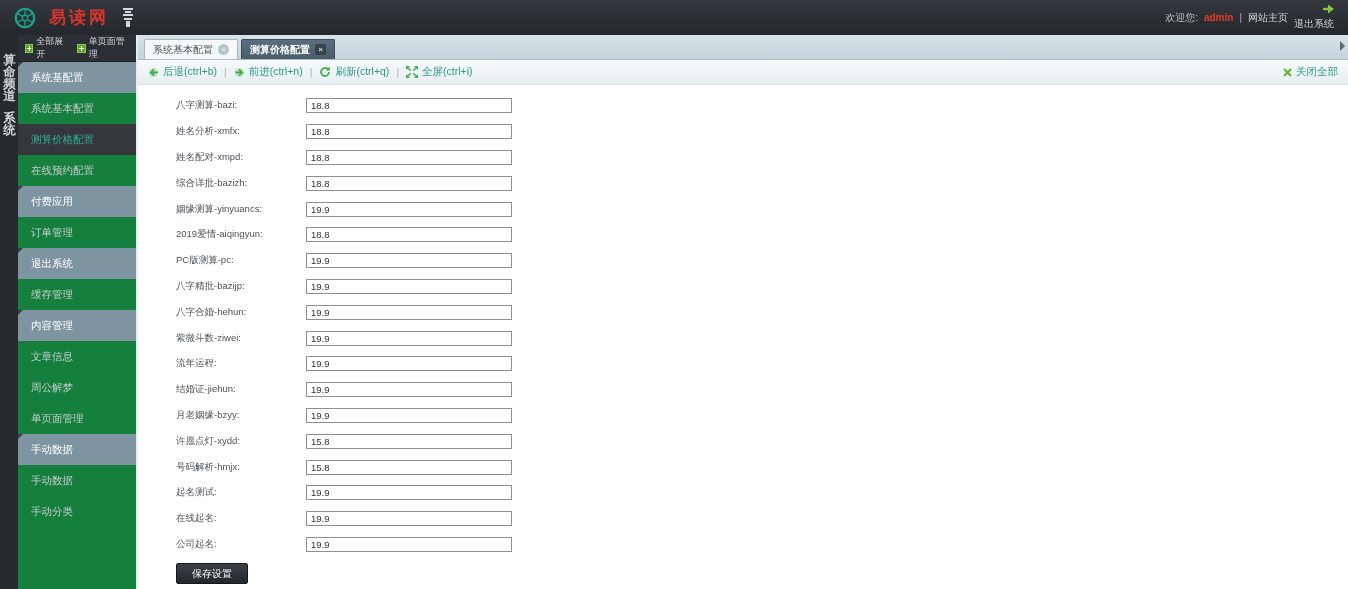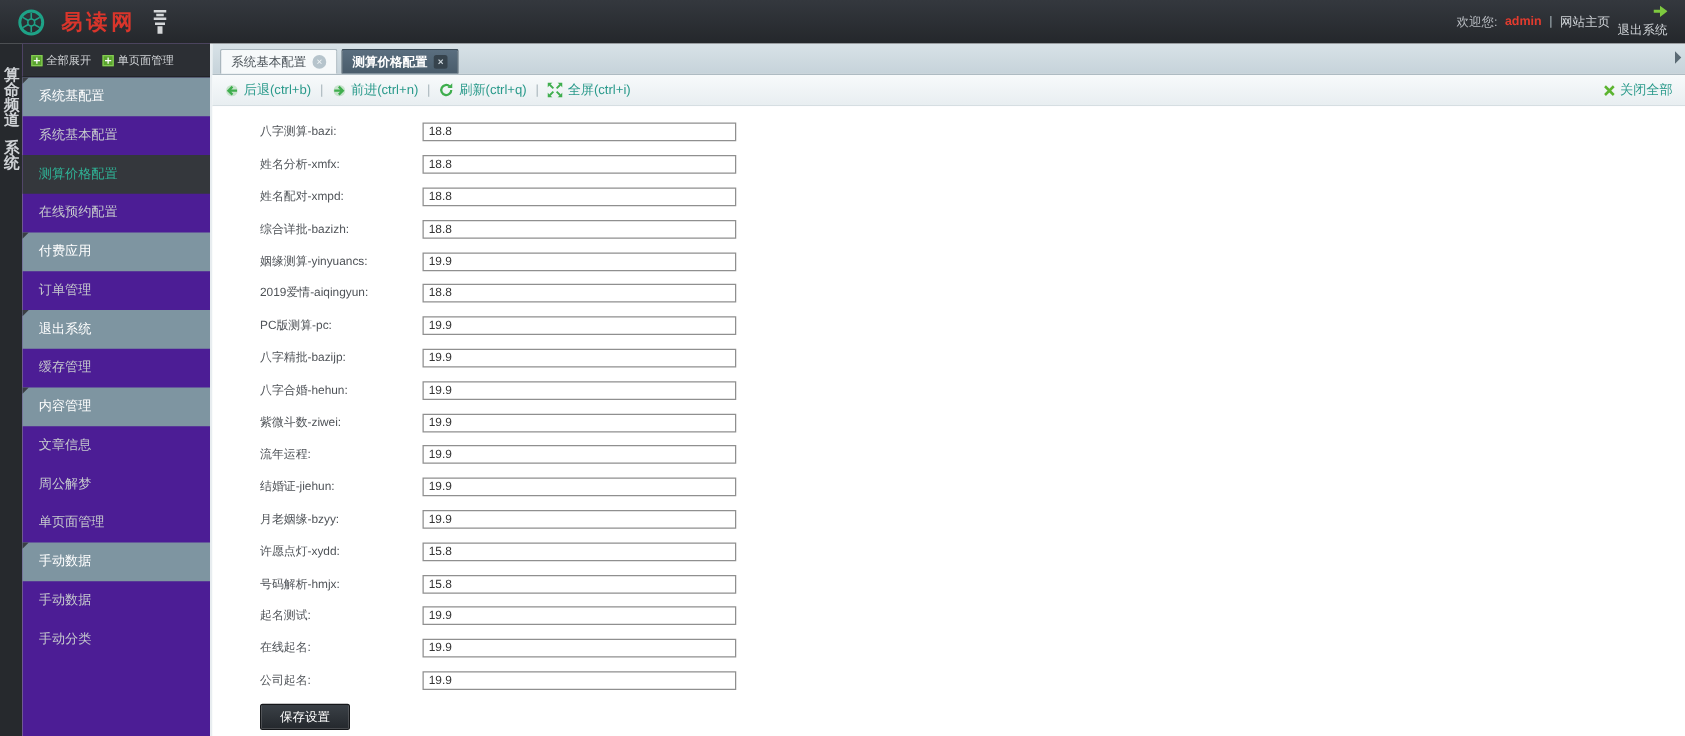--- a/index.html
+++ b/index.html
@@ -19,21 +19,21 @@
   .logout { display:flex; gap:3px; align-items:flex-end; color:#cfd3d7; cursor:pointer;flex-direction:column; }
 
   
   .main-row { display:flex; height:554px; }
 
   .vstrip { width:18px; background:#26292d; color:#cfd2d6; display:flex;
             flex-direction:column; align-items:center; padding-top:8px; gap:10px; }
   .vtext { writing-mode:vertical-lr; text-orientation:upright; font-size:12.5px;
            letter-spacing:12px; font-weight:bold; }
 
-  .sidebar { width:150px; background:#4c1d95; display:flex; flex-direction:column; }
+  .sidebar { width:118px; background:#15803d; display:flex; flex-direction:column; }
   .sidebar-header { height:27px; background:#2c2f34; border-bottom:1px solid #1e2023;
                     display:flex; align-items:center; gap:9px; padding:0 7px;
                     font-size:9px; color:#d2d5d8; }
   .sb-btn { display:flex; align-items:center; cursor:pointer; }
   .sq { width:9px; height:9px; background:#5aa42e; border:1px solid #85cc52;
         display:inline-block; position:relative; margin-right:3px; }
   .sq::before { content:""; position:absolute; left:1px; right:1px; top:3px; height:1px; background:#fff; }
   .sq.plus::after { content:""; position:absolute; top:1px; bottom:1px; left:3px; width:1px; background:#fff; }
   .menu { flex:1; }
   .m-group { height:31px; line-height:31px; background:#7e95a1; color:#fff;
@@ -67,21 +67,21 @@
   .toolbar { height:25px; background:linear-gradient(#f7fafb,#e8eef1);
              border-bottom:1px solid #d6dee2; display:flex; align-items:center;
              padding:0 10px; font-size:10.5px; color:#2a9a8b; gap:7px; }
   .tb-btn { display:flex; align-items:center; gap:4px; cursor:pointer; color:#2a9a8b; }
   .sep { color:#a9b6bc; font-style:normal; }
   .spacer { flex:1; }
 
   .content { flex:1; padding:8px 0 0 38px; overflow:hidden; background:#fff; }
   .frow { display:flex; align-items:center; height:25.8px; }
   .flabel { width:130px; font-size:9.5px; color:#4e5257; }
-  .frow input { width:251px; height:15px; border:1px solid #8f8f8f; font-size:9.5px;
+  .frow input { width:206px; height:15px; border:1px solid #8f8f8f; font-size:9.5px;
                 padding:0 4px; color:#333; font-family:"Liberation Sans",sans-serif; }
   .save { margin-top:6px; width:72px; height:21px;
           background:linear-gradient(#3a4046,#24282d); color:#fff;
           border:1px solid #15171a; border-radius:2px; font-size:10px; cursor:pointer; }
 </style>
 </head>
 <body>
 
 <div class="app">
 

